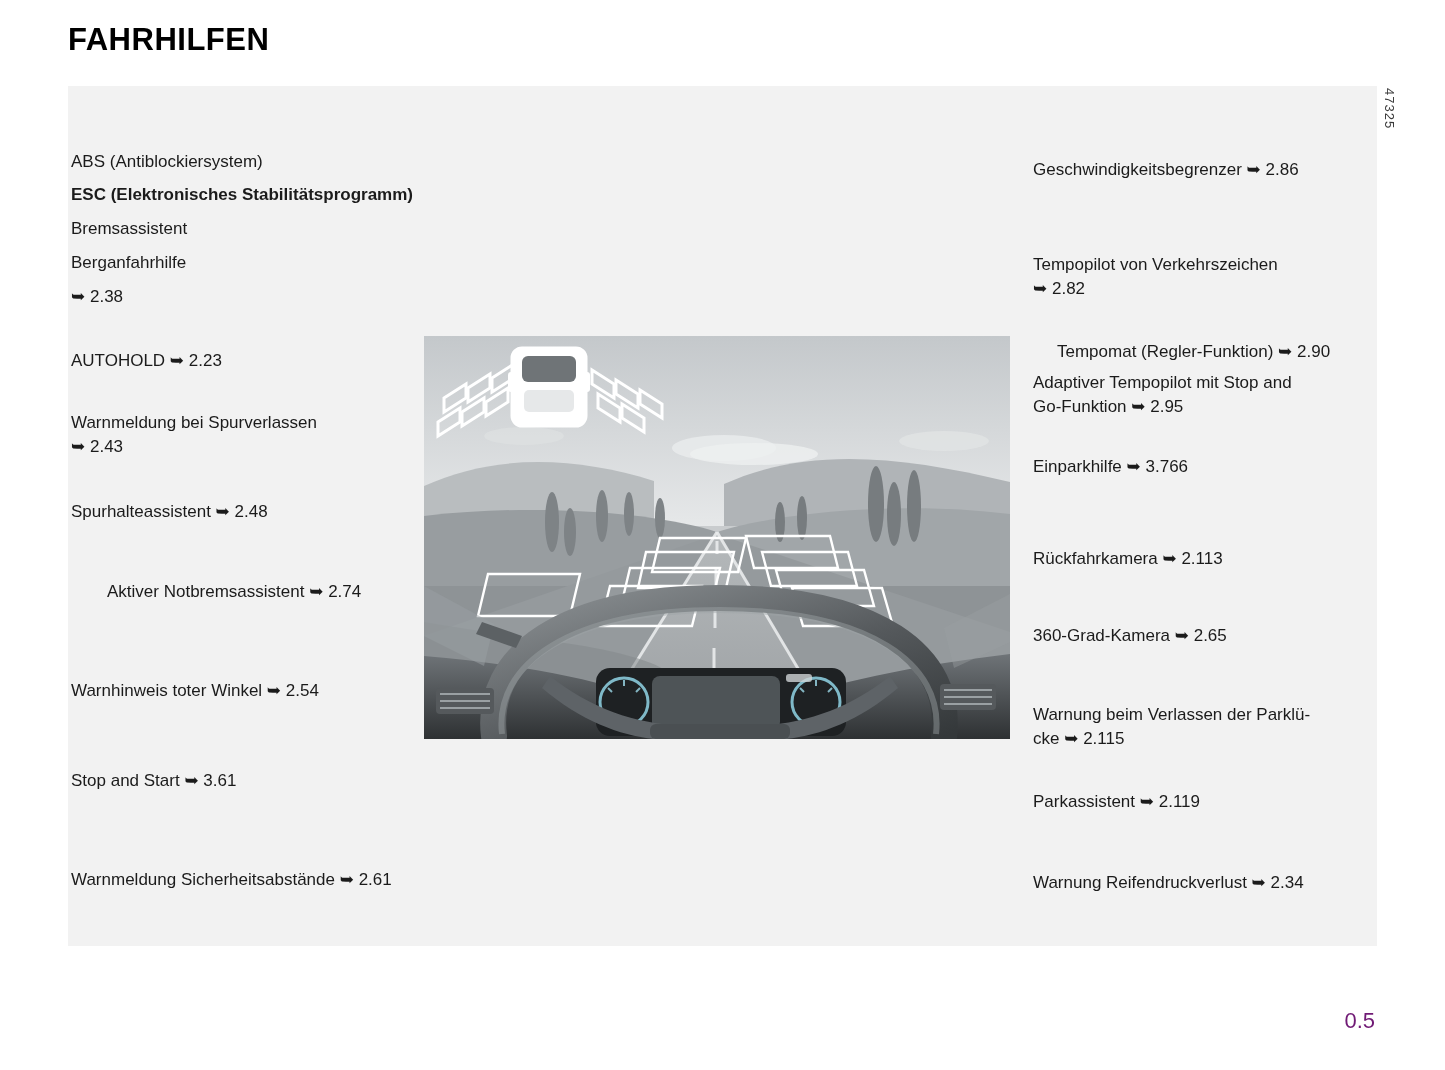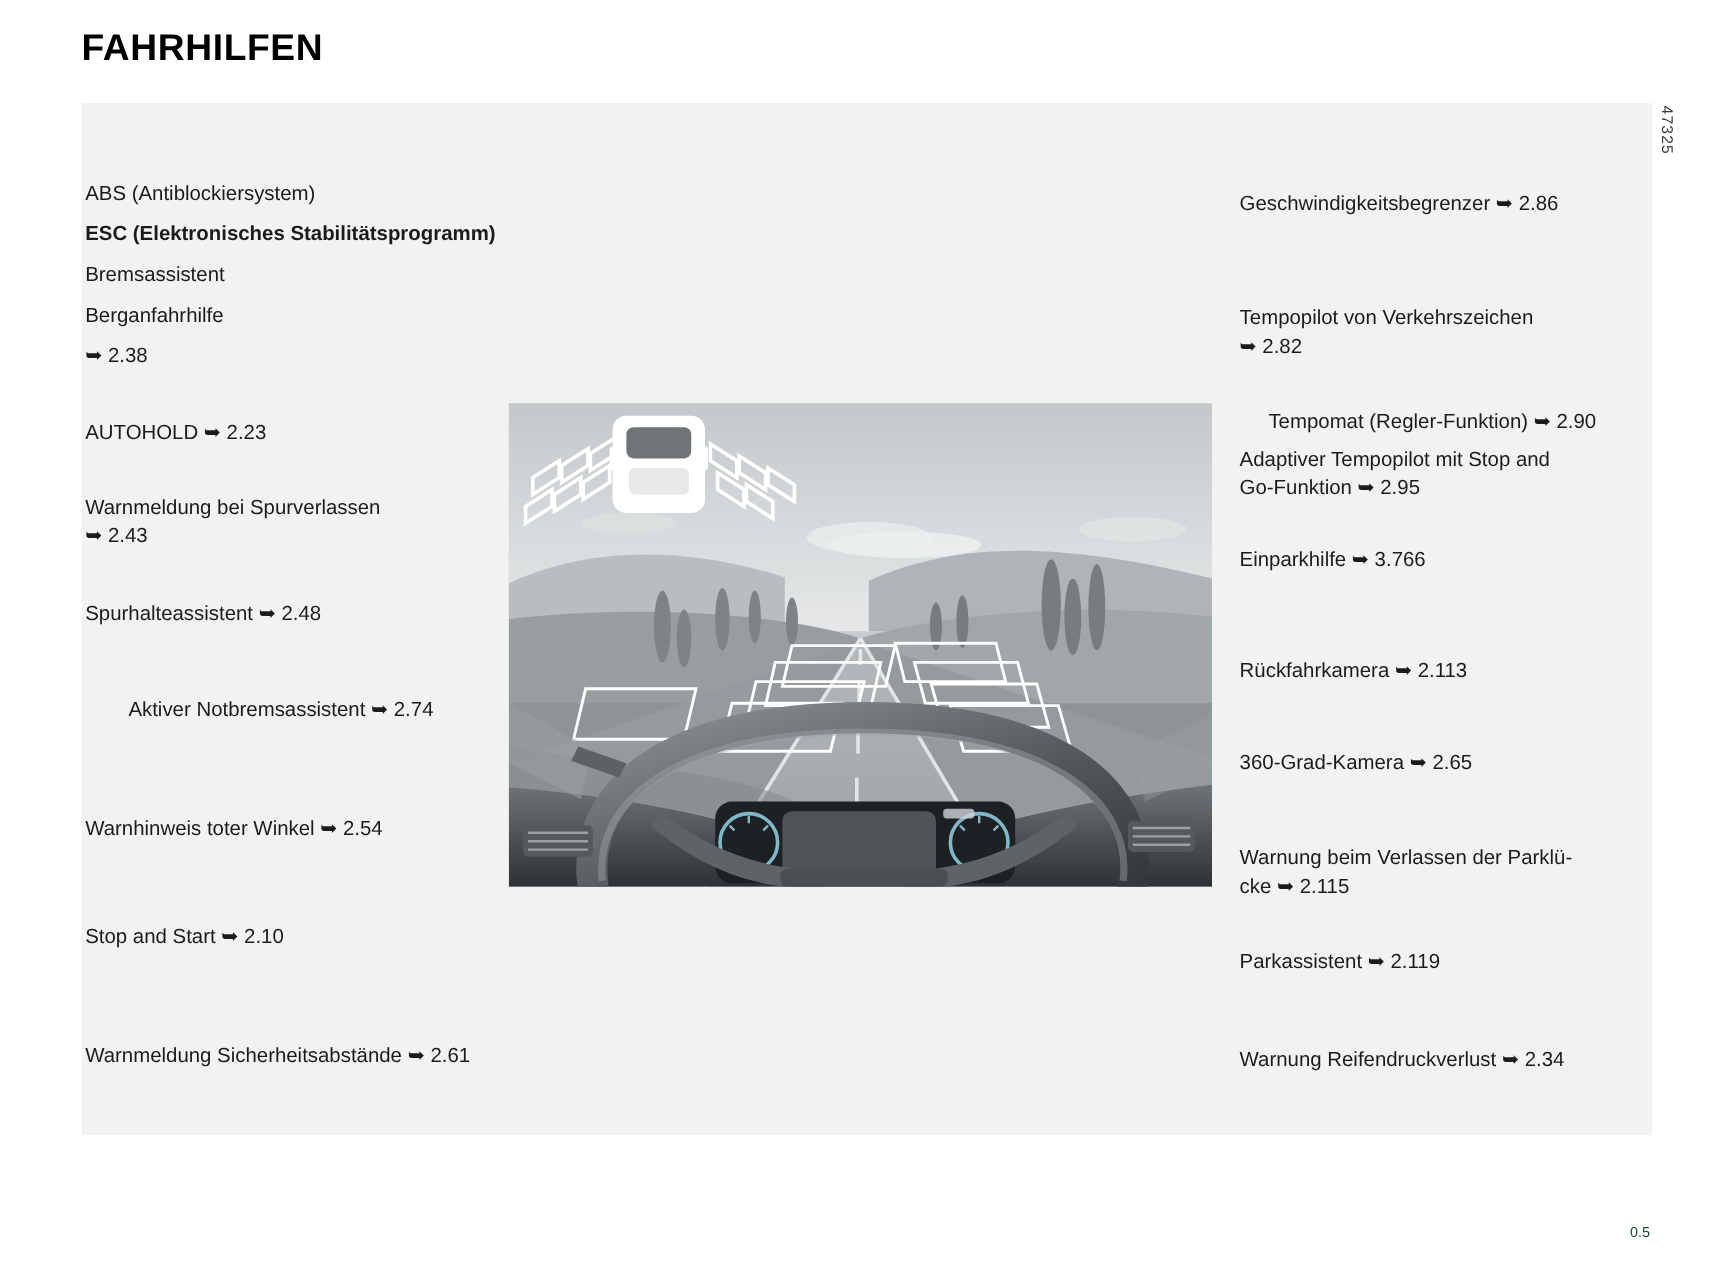--- a/index.html
+++ b/index.html
@@ -75,22 +75,22 @@
     top: 336px;
     width: 586px;
     height: 403px;
     overflow: hidden;
     background: #c9ccce;
   }
   .page-number {
     position: absolute;
     right: 70px;
     bottom: 36px;
-    font-size: 12px;
-    color: #14532d;
+    font-size: 22px;
+    color: #701a75;
   }
 </style>
 </head>
 <body>
 
 <div class="page">
 
   <div class="page-title">FAHRHILFEN</div>
 
   <div class="content-band"></div>
@@ -102,21 +102,21 @@
       <div class="entry" style="position: absolute; top: 33px; left: 0px; width: 100%; font-weight: bold;">ESC (Elektronisches Stabilitätsprogramm)</div>
       <div class="entry" style="position: absolute; top: 67px; left: 0px; width: 100%;">Bremsassistent</div>
       <div class="entry" style="position: absolute; top: 101px; left: 0px; width: 100%;">Berganfahrhilfe</div>
       <div class="entry" style="position: absolute; top: 135px; left: 0px; width: 100%;">➥ 2.38</div>
       <div class="entry" style="position: absolute; top: 199px; left: 0px; width: 100%;">AUTOHOLD ➥ 2.23</div>
       <div class="entry" style="position: absolute; top: 261px; left: 0px; width: 100%;">Warnmeldung bei Spurverlassen</div>
       <div class="entry" style="position: absolute; top: 285px; left: 0px; width: 100%;">➥ 2.43</div>
       <div class="entry" style="position: absolute; top: 350px; left: 0px; width: 100%;">Spurhalteassistent ➥ 2.48</div>
       <div class="entry" style="position: absolute; top: 430px; left: 0px; width: 100%; margin-left: 36px;">Aktiver Notbremsassistent ➥ 2.74</div>
       <div class="entry" style="position: absolute; top: 529px; left: 0px; width: 100%;">Warnhinweis toter Winkel ➥ 2.54</div>
-      <div class="entry" style="position: absolute; top: 619px; left: 0px; width: 100%;">Stop and Start ➥ 2.10</div>
+      <div class="entry" style="position: absolute; top: 619px; left: 0px; width: 100%;">Stop and Start ➥ 3.61</div>
       <div class="entry" style="position: absolute; top: 718px; left: 0px; width: 100%;">Warnmeldung Sicherheitsabstände ➥ 2.61</div>
     </div>
 
   <div class="col col-right" id="right-col" style="position: absolute;">
       <div class="entry" style="position: absolute; top: 0px; left: 0px; width: 100%;">Geschwindigkeitsbegrenzer ➥ 2.86</div>
       <div class="entry" style="position: absolute; top: 95px; left: 0px; width: 100%;">Tempopilot von Verkehrszeichen</div>
       <div class="entry" style="position: absolute; top: 119px; left: 0px; width: 100%;">➥ 2.82</div>
       <div class="entry" style="position: absolute; top: 182px; left: 0px; width: 100%; margin-left: 24px;">Tempomat (Regler-Funktion) ➥ 2.90</div>
       <div class="entry" style="position: absolute; top: 213px; left: 0px; width: 100%;">Adaptiver Tempopilot mit Stop and</div>
       <div class="entry" style="position: absolute; top: 237px; left: 0px; width: 100%;">Go-Funktion ➥ 2.95</div>

